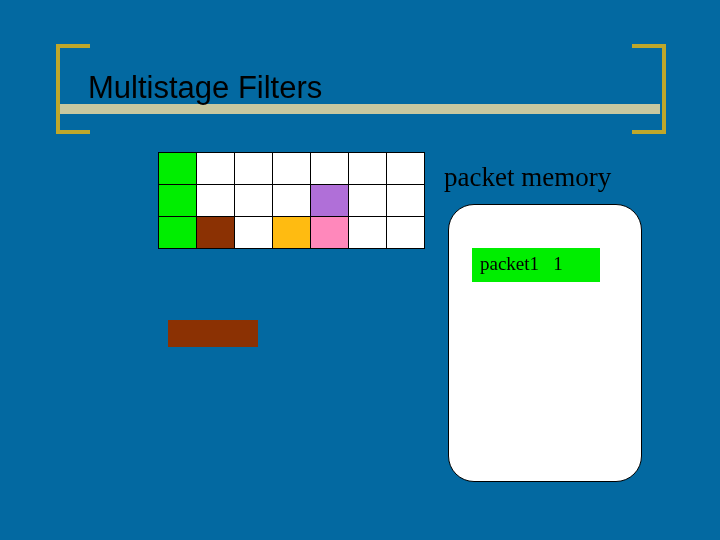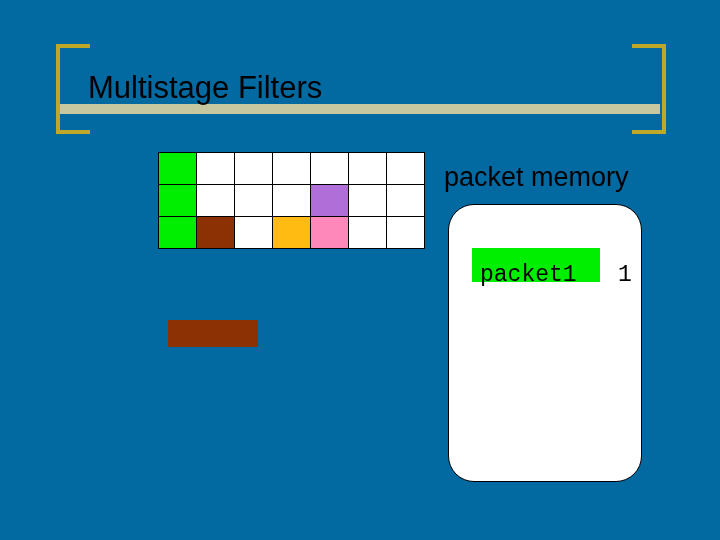--- a/index.html
+++ b/index.html
@@ -78,21 +78,21 @@
     height: 27px;
     background: #8b3103;
   }
 
   
   .memory-label {
     position: absolute;
     left: 444px;
     top: 162px;
     font-size: 27px;
-    font-family: Liberation Sans, sans-serif;
+    font-family: Liberation Serif, serif;
     color: #000000;
     white-space: nowrap;
   }
   .memory-box {
     position: absolute;
     left: 448px;
     top: 204px;
     width: 192px;
     height: 276px;
     border: 1px solid #000000;
@@ -104,25 +104,24 @@
     left: 472px;
     top: 248px;
     width: 128px;
     height: 34px;
     background: #00ee00;
   }
   .packet-entry-text {
     position: absolute;
     left: 480px;
     top: 253px;
-    font-size: 23px;
-    font-family: Liberation Mono, monospace;
+    font-size: 19px;
+    font-family: Liberation Serif, serif;
     color: #000000;
     white-space: pre;
-    margin-top: 9px;
   }
 </style>
 </head>
 <body>
 
 <div id="slide">
 
   <div class="title-bar"></div>
   <div class="bracket bracket-left"></div>
   <div class="bracket bracket-right"></div>

